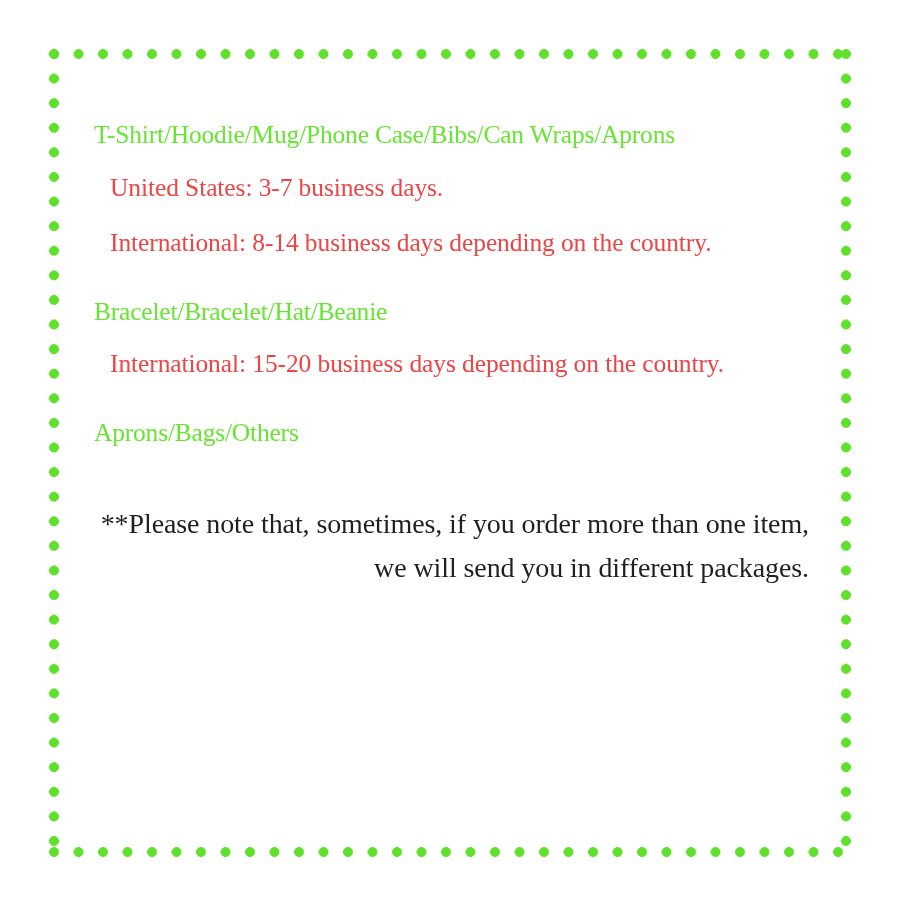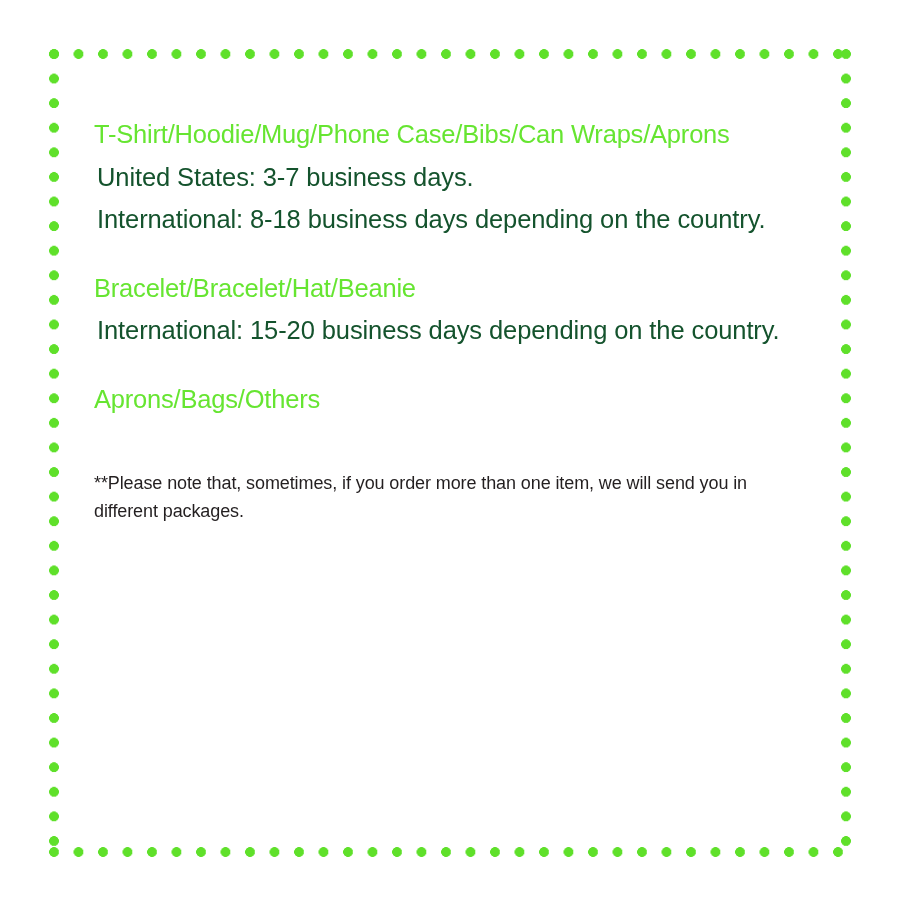--- a/index.html
+++ b/index.html
@@ -12,20 +12,21 @@
     background: #ffffff;
     font-family: "Liberation Sans", sans-serif;
     overflow: hidden;
   }
   .page {
     position: relative;
     width: 900px;
     height: 732px;
     box-sizing: border-box;
     background: #ffffff;
+    font-family: Liberation Serif, serif;
   }
   
   .frame {
     position: absolute;
     left: 48px;
     top: 48px;
     width: 804px;
     height: 810px;
     box-sizing: border-box;
   }
@@ -71,56 +72,57 @@
   .section-heading {
     color: #66e531;
     font-size: 25.5px;
     font-weight: 400;
     line-height: 1.32;
     letter-spacing: -0.2px;
     margin: 0 0 6px 0;
     white-space: nowrap;
   }
   .line {
-    color: #14532d;
+    color: #ef4444;
     font-size: 25.5px;
     font-weight: 400;
     line-height: 1.55;
     letter-spacing: -0.1px;
-    margin: 3px;
+    margin: 16px;
     white-space: nowrap;
   }
   .note {
     margin-top: 52px;
     color: #231f20;
-    font-size: 18px;
+    font-size: 28px;
     font-weight: 400;
     line-height: 1.58;
     letter-spacing: -0.1px;
     width: 715px;
+    text-align: right;
   }
 </style>
 </head>
 <body>
 
 <div class="page">
 
   <div class="frame">
     <div class="edge edge-top"></div>
     <div class="edge edge-bottom"></div>
     <div class="edge edge-left"></div>
     <div class="edge edge-right"></div>
   </div>
 
   <div class="content">
 
     <div class="section">
       <p class="section-heading">T-Shirt/Hoodie/Mug/Phone Case/Bibs/Can Wraps/Aprons</p>
       <p class="line">United States: 3-7 business days.</p>
-      <p class="line">International: 8-18 business days depending on the country.</p>
+      <p class="line">International: 8-14 business days depending on the country.</p>
     </div>
 
     <div class="section">
       <p class="section-heading">Bracelet/Bracelet/Hat/Beanie</p>
       <p class="line">International: 15-20 business days depending on the country.</p>
     </div>
 
     <div class="section">
       <p class="section-heading">Aprons/Bags/Others</p>
     </div>

